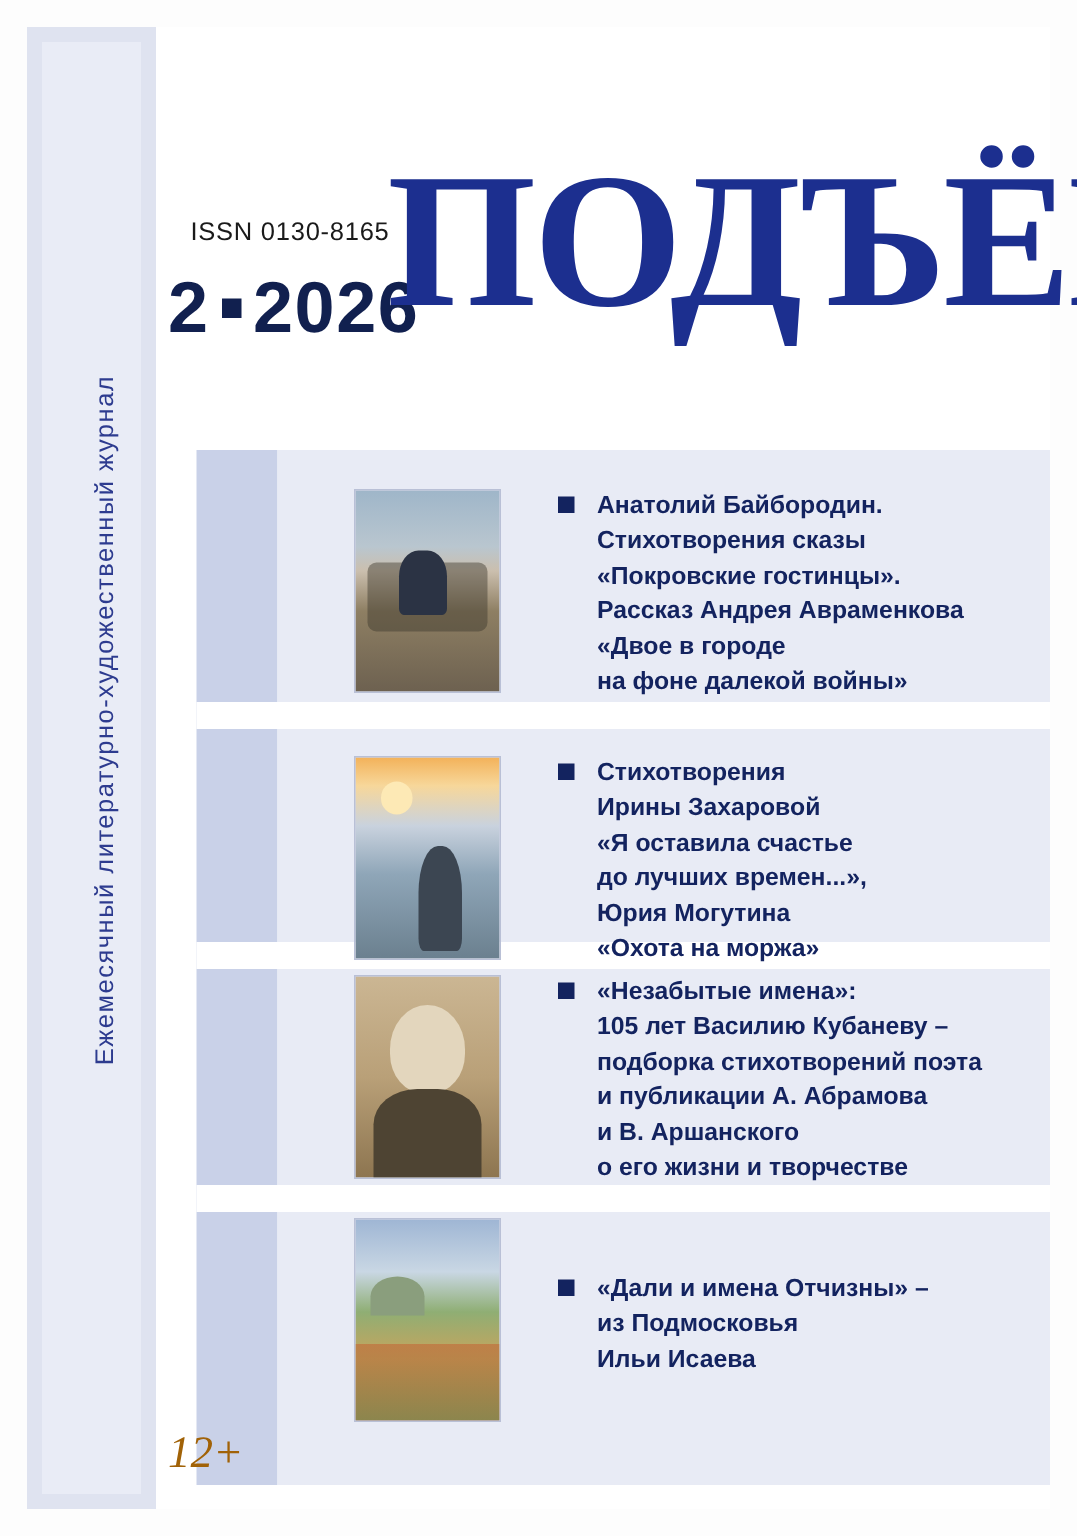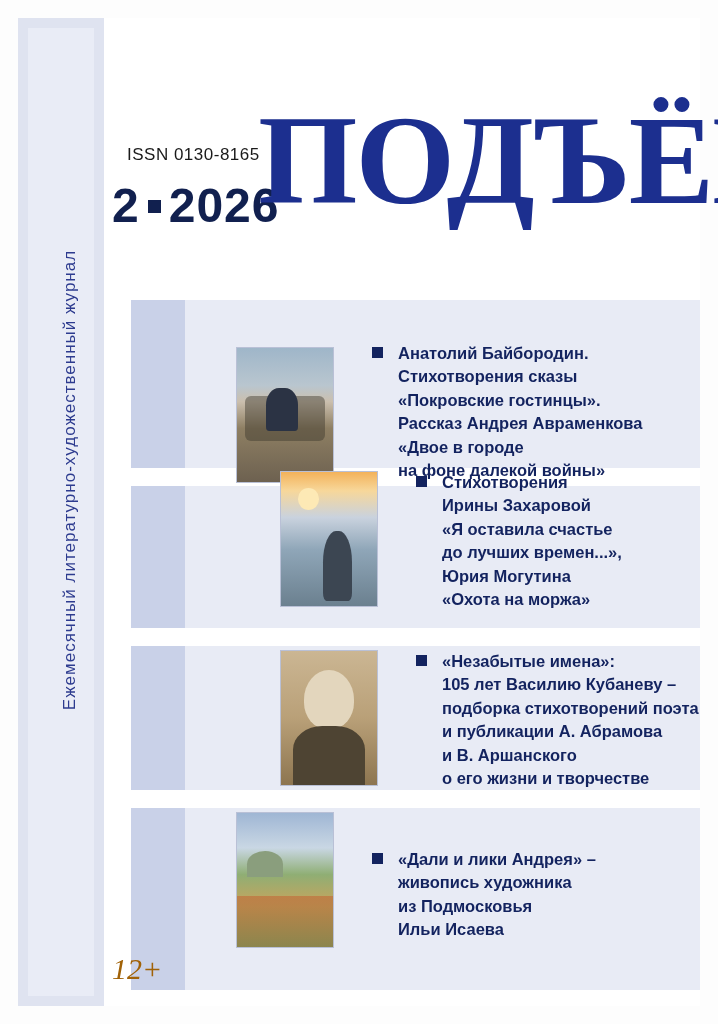--- a/index.html
+++ b/index.html
@@ -270,64 +270,63 @@
   <div class="spine">Ежемесячный  литературно-художественный  журнал</div>
 
   <div class="issn">ISSN 0130-8165</div>
 
   <div class="issue">
     <span>2</span><span class="sq"></span><span>2026</span>
   </div>
 
   <div class="title">ПОДЪЁМ</div>
 
-  <div class="row" style="left:236px; top:342px;align-items:flex-end;">
+  <div class="row" style="left:236px; top:326px;">
     <div class="thumb img1"></div>
     <div class="row-text">
       <span class="bullet"></span>
       <div>Анатолий Байбородин.</div>
       <div>Стихотворения сказы</div>
       <div>«Покровские гостинцы».</div>
       <div>Рассказ Андрея Авраменкова</div>
       <div>«Двое в городе</div>
       <div>на фоне далекой войны»</div>
     </div>
   </div>
 
-  <div class="row" style="left:236px; top:471px;margin-left:44px;">
+  <div class="row" style="left:236px; top:504px;">
     <div class="thumb img2"></div>
     <div class="row-text">
       <span class="bullet"></span>
       <div>Стихотворения</div>
       <div>Ирины Захаровой</div>
       <div>«Я оставила счастье</div>
       <div>до лучших времен...»,</div>
       <div>Юрия Могутина</div>
       <div>«Охота на моржа»</div>
     </div>
   </div>
 
-  <div class="row" style="left:236px; top:650px;margin-left:44px;">
+  <div class="row" style="left:236px; top:650px;">
     <div class="thumb img3"></div>
     <div class="row-text">
       <span class="bullet"></span>
       <div>«Незабытые имена»:</div>
       <div>105 лет Василию Кубаневу –</div>
       <div>подборка стихотворений поэта</div>
       <div>и публикации А. Абрамова</div>
       <div>и В. Аршанского</div>
       <div>о его жизни и творчестве</div>
     </div>
   </div>
 
   <div class="row" style="left:236px; top:812px;">
     <div class="thumb img4"></div>
     <div class="row-text" style="margin-top:36px;">
       <span class="bullet"></span>
-      <div>«Дали и лики Андрея» –</div>
-      <div>живопись художника</div>
+      <div>«Дали и имена Отчизны» –</div>
       <div>из Подмосковья</div>
       <div>Ильи Исаева</div>
     </div>
   </div>
 
   <div class="age">12+</div>
 </div>
 
 </body></html>

